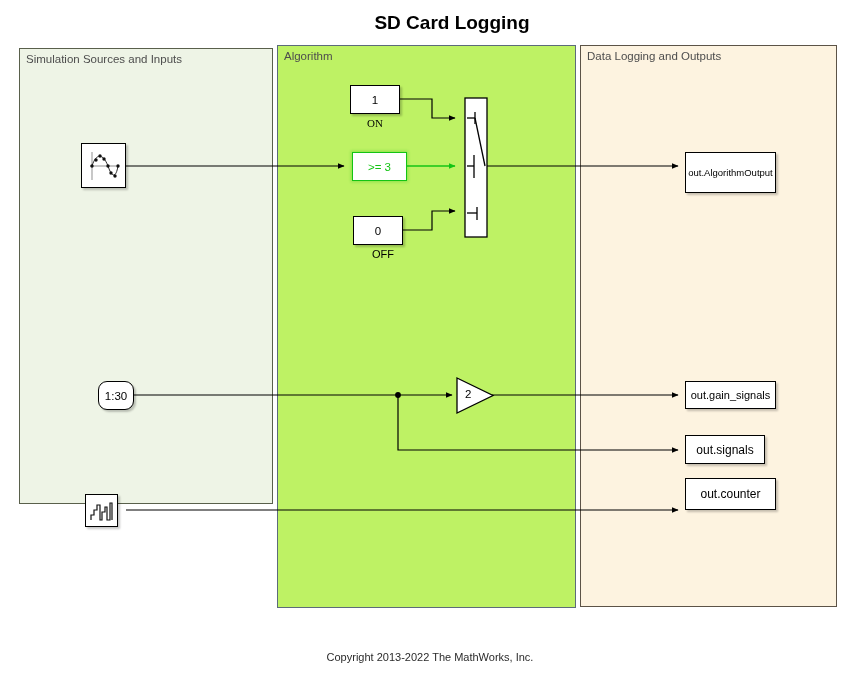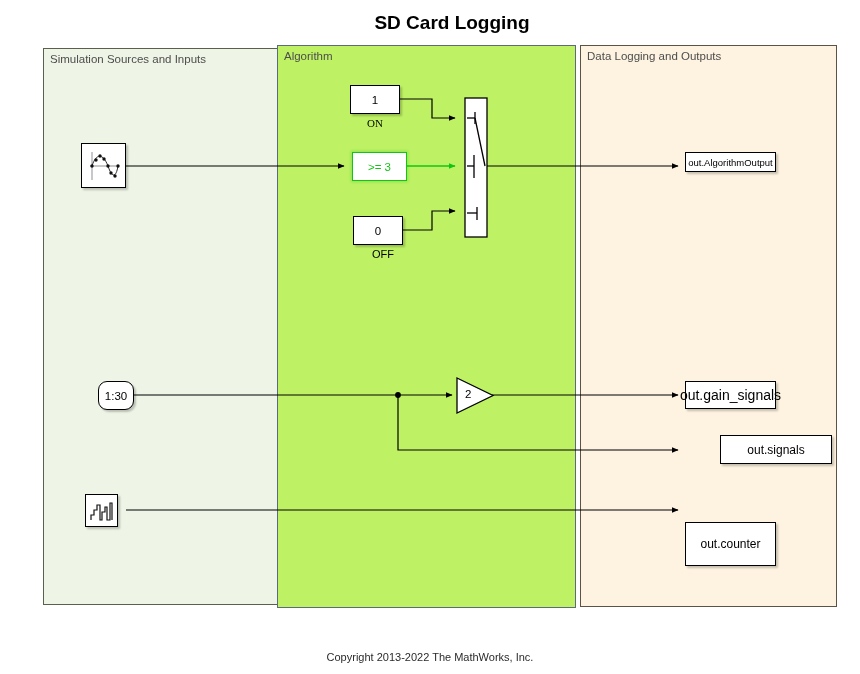--- a/index.html
+++ b/index.html
@@ -44,24 +44,23 @@
   }
   .panel-label {
     position: absolute;
     left: 6px;
     top: 4px;
     font-size: 11.5px;
     color: #4d4d4d;
     white-space: nowrap;
   }
   #panel-sources {
-    left: 19px; top: 48px; width: 254px; height: 557px;
+    left: 19px; top: 48px; width: 254px; height: 456px;
     background: #eef4e6;
     border-color: #59604b;
-    margin-left: 24px;
   }
   #panel-algorithm {
     left: 277px; top: 45px; width: 299px; height: 563px;
     background: #bef264;
     border-color: #5c6b7a;
   }
   #panel-outputs {
     left: 580px; top: 45px; width: 257px; height: 562px;
     background: #fdf3e0;
     border-color: #5c5347;
@@ -102,21 +101,21 @@
     box-sizing: border-box;
     box-shadow: 2px 2px 2px rgba(0,0,0,0.22);
     display: flex;
     align-items: center;
     justify-content: center;
     font-size: 12px;
     color: #000000;
     white-space: nowrap;
     overflow: visible;
   }
-  .outblk.tight { font-size: 14px; }
+  .outblk.tight { font-size: 11px; }
   .outblk.small { font-size: 9.5px; }
 
   
   #wires {
     position: absolute;
     left: 0; top: 0;
     width: 860px; height: 674px;
     pointer-events: none;
   }
 
@@ -244,31 +243,31 @@
     </svg>
   </div>
 
   <div class="abs" id="blk-gain" style="left:455px; top:376px; width:40px; height:39px;">
     <svg width="40" height="39" viewBox="0 0 40 39">
       <polygon points="2,2 38,19.5 2,37" fill="#ffffff" stroke="#000000" stroke-width="1.3" style="filter:none"></polygon>
     </svg>
     <div style="position:absolute; left:10px; top:12px; font-size:11.5px; color:#000;">2</div>
   </div>
 
-  <div class="outblk small" style="left:685px; top:152px; width:91px; height:20px;">
+  <div class="outblk small" style="left:685px; top:152px; width:91px; height:41px;">
     <span>out.AlgorithmOutput</span>
   </div>
 
   <div class="outblk tight" style="left:685px; top:381px; width:91px; height:28px;">
     <span>out.gain_signals</span>
   </div>
 
-  <div class="outblk" style="left:685px; top:435px; width:112px; height:29px;margin-left:35px;">
+  <div class="outblk" style="left:685px; top:435px; width:80px; height:29px;">
     <span>out.signals</span>
   </div>
 
-  <div class="outblk" style="left:685px; top:522px; width:91px; height:44px;">
+  <div class="outblk" style="left:685px; top:478px; width:91px; height:32px;">
     <span>out.counter</span>
   </div>
 
   <div id="copyright">Copyright 2013-2022 The MathWorks, Inc.</div>
 
 </div>
 
 </body></html>

